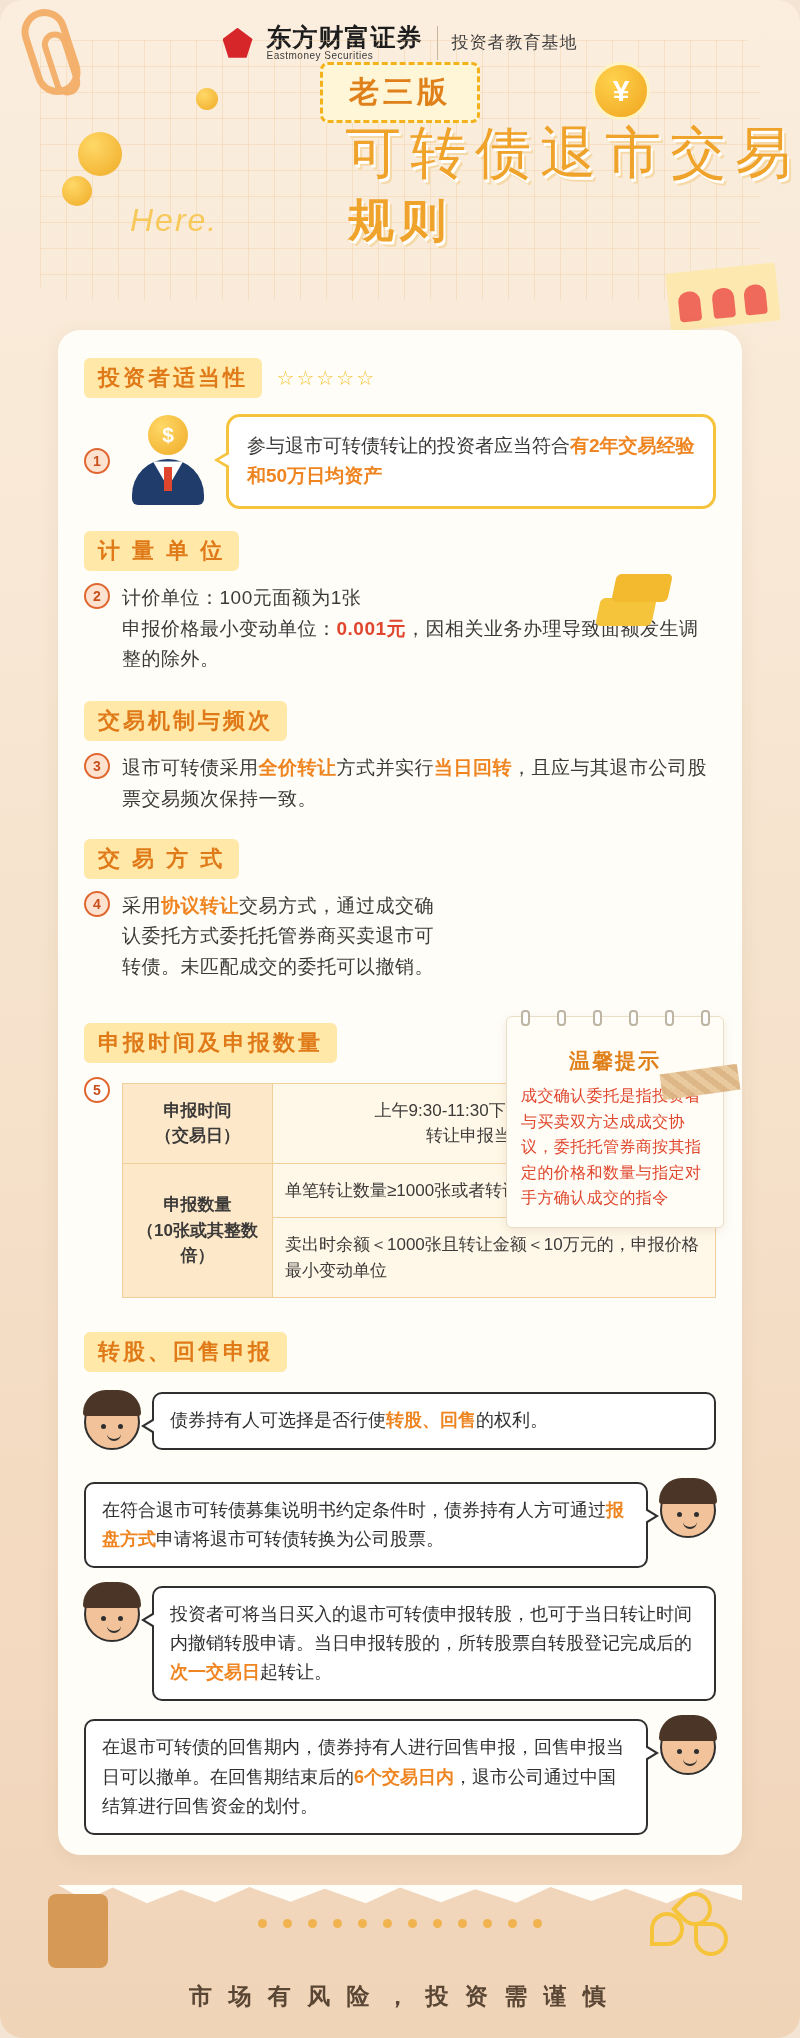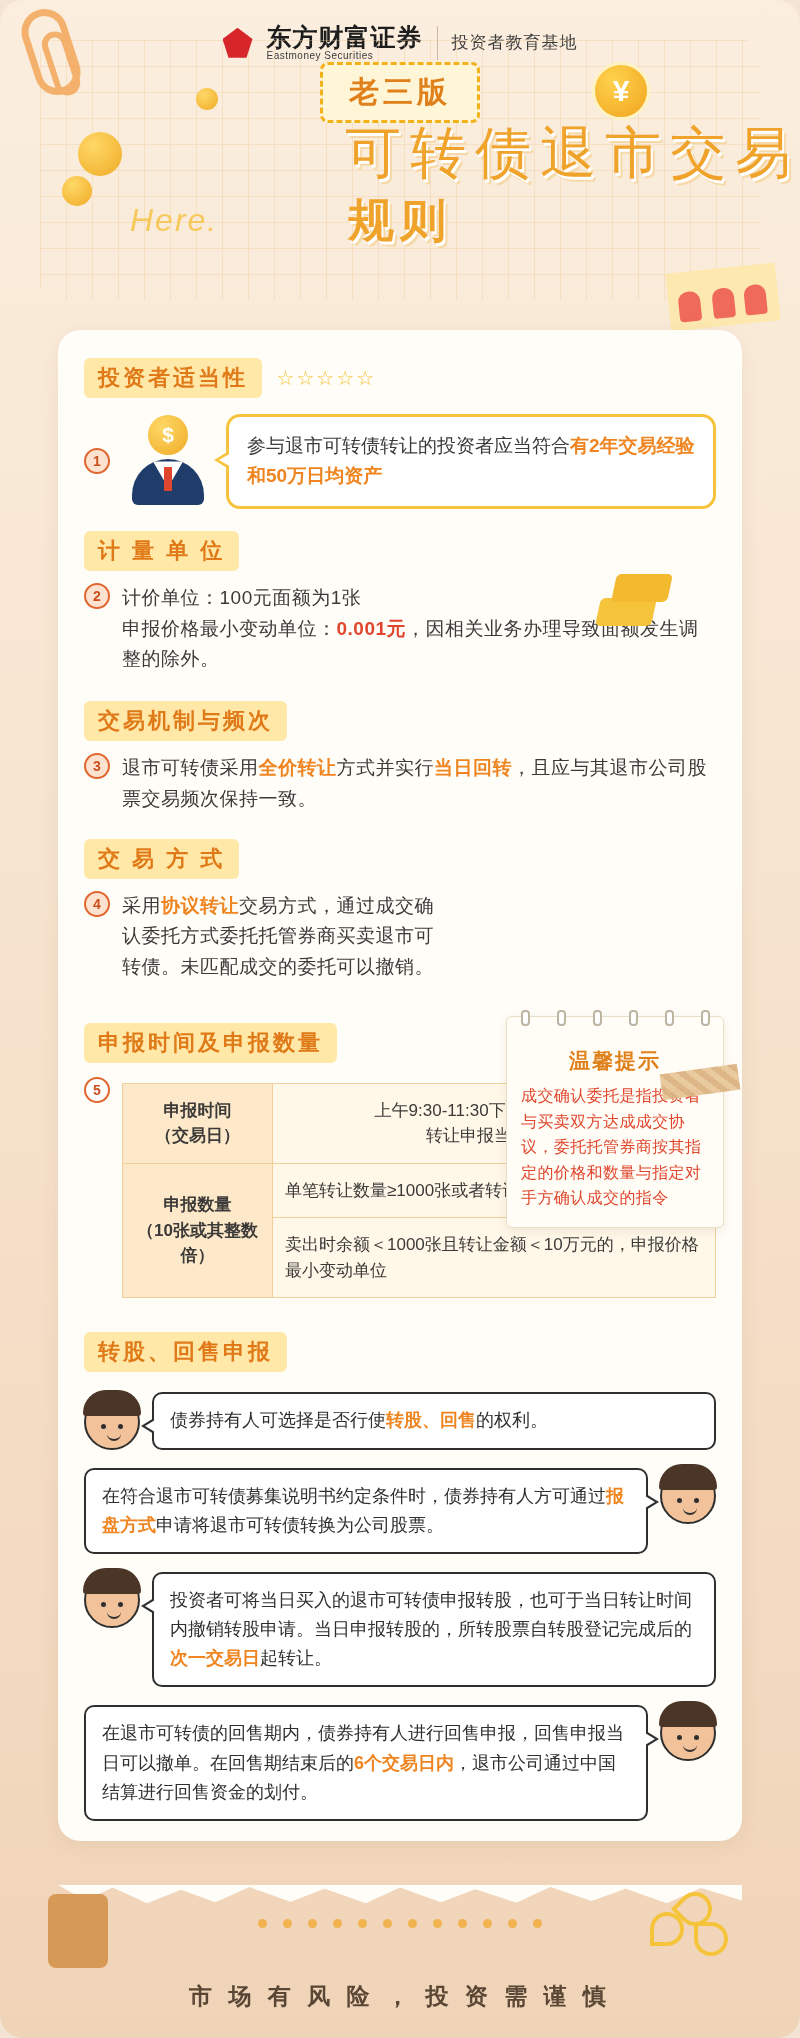--- a/index.html
+++ b/index.html
@@ -615,21 +615,21 @@
             <div class="eye l"></div>
             <div class="eye r"></div>
             <div class="mouth"></div>
         </div>
         <div class="pbox tail-left" style="flex:1;">
           <span>债券持有人可选择是否行使</span><span class="hl-orange">转股、回售</span><span>的权利。</span>
         </div>
       </div>
 
       
-      <div class="row" style="margin-top:18px; align-items:flex-start;">
+      <div class="row" style="margin-top:32px; align-items:flex-start;">
         <div class="pbox tail-right" style="flex:1;">
           <span>在符合退市可转债募集说明书约定条件时，债券持有人方可通过</span><span class="hl-orange">报盘方式</span><span>申请将退市可转债转换为公司股票。</span>
         </div>
         <div class="face">
           <div class="hair"></div>
             <div class="eye l"></div>
             <div class="eye r"></div>
             <div class="mouth"></div>
         </div>
       </div>

